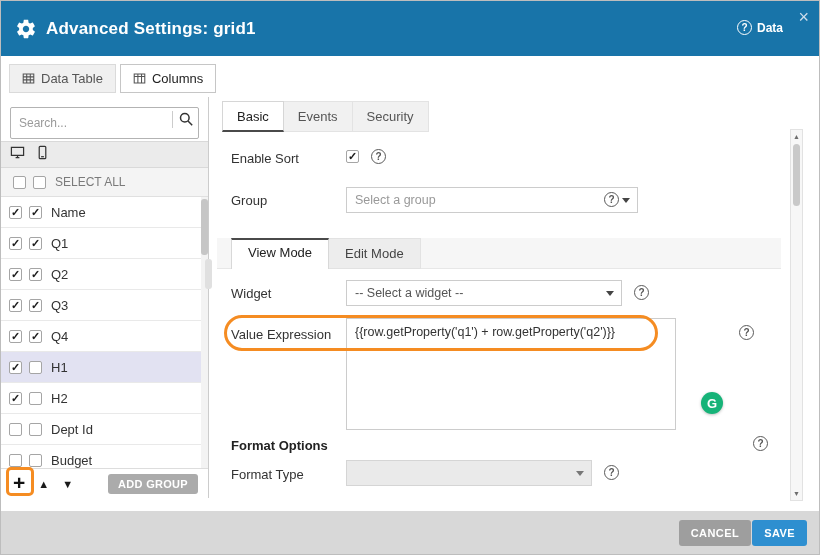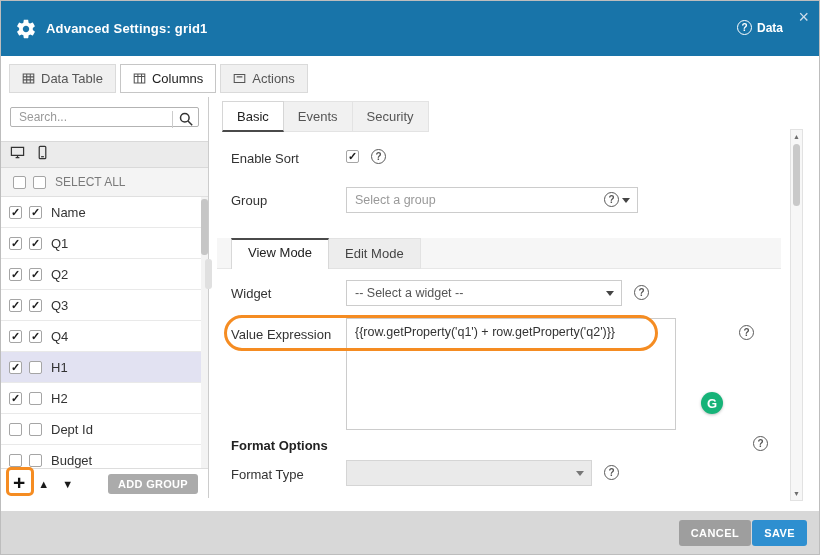--- a/index.html
+++ b/index.html
@@ -7,36 +7,36 @@
   #app {
     position:relative; width:820px; height:555px; overflow:hidden;
     font-family:"Liberation Sans", sans-serif; background:#fff;
     border:1px solid #bdbdbd;
   }
 
   
   .hdr { position:absolute; top:0; left:0; right:0; height:55px; background:#1874a9; display:flex; align-items:center; }
   .gear { margin-left:14px; width:22px; height:22px; }
   .gear svg { width:22px; height:22px; fill:#fff; }
-  .hdr h1 { margin:0 4px 0 9px; font-size:13px; font-weight:bold; color:#fff; letter-spacing:.2px; }
+  .hdr h1 { margin:0 4px 0 9px; font-size:17px; font-weight:bold; color:#fff; letter-spacing:.2px; }
   .help-group { position:absolute; right:36px; top:19px; display:flex; align-items:center; gap:5px; color:#fff; font-size:12px; font-weight:bold; cursor:pointer; }
   .help-circle { display:inline-flex; align-items:center; justify-content:center; width:15px; height:15px; border:1px solid #5a5a5a; border-radius:50%; font-size:10px; font-weight:bold; color:#555; }
   .hc-white { border-color:#fff; color:#fff; }
   .close-x { position:absolute; right:10px; top:7px; font-size:18px; color:#cddceb; cursor:pointer; line-height:1; }
 
   
   .main-tabs { position:absolute; top:63px; left:8px; display:flex; gap:4px; }
   .mtab { display:flex; align-items:center; gap:6px; padding:6px 12px; background:#f0f0f0; border:1px solid #dadada; font-size:13px; color:#555; cursor:pointer; }
   .mtab.active { background:#fff; border-color:#c6c6c6; color:#222; }
   .mtab svg { width:13px; height:13px; stroke:#555; fill:none; stroke-width:1.3; }
 
   
   .left-panel { position:absolute; left:0; top:96px; width:208px; height:401px; border-right:1px solid #ccc; display:flex; flex-direction:column; background:#fff; }
   .search-wrap { position:relative; padding:10px 9px 9px 9px; height:44px; }
-  .search-input { width:100%; height:20px; border:1px solid #b3b3b3; border-radius:2px; padding:0 36px 0 8px; font-size:12px; font-family:inherit; color:#444; outline:none; }
+  .search-input { width:100%; height:32px; border:1px solid #b3b3b3; border-radius:2px; padding:0 36px 0 8px; font-size:12px; font-family:inherit; color:#444; outline:none; }
   .search-input::placeholder { color:#9a9a9a; }
   .search-sep { position:absolute; right:35px; top:14px; width:1px; height:17px; background:#ccc; }
   .search-icon { position:absolute; right:14px; top:14px; width:16px; height:16px; cursor:pointer; }
   .search-icon svg { width:16px; height:16px; stroke:#333; fill:none; stroke-width:1.5; }
   .device-row { height:27px; background:#ebebeb; border-top:1px solid #d9d9d9; border-bottom:1px solid #d9d9d9; display:flex; align-items:center; gap:10px; padding-left:9px; }
   .device-row svg { width:15px; height:15px; stroke:#333; fill:none; stroke-width:1.3; cursor:pointer; }
   .select-all-row { height:29px; background:#f4f4f4; border-bottom:1px solid #e0e0e0; display:flex; align-items:center; gap:7px; padding-left:12px; }
   .sa-label { font-size:12px; color:#7a7a7a; margin-left:2px; }
   .checkbox { width:13px; height:13px; min-width:13px; border:1px solid #a5a5a5; border-radius:2px; background:#fff; display:inline-flex; align-items:center; justify-content:center; font-size:11px; line-height:1; font-weight:bold; color:#1c1c1c; cursor:pointer; }
   .column-list { position:relative; flex:1; overflow:hidden; }
@@ -128,26 +128,20 @@
           <path d="M1.5 2.5h13v11h-13z M1.5 6h13 M1.5 9.7h13 M5.8 2.5v11 M10.2 2.5v11"></path>
         </svg>
       <span>Data Table</span>
     </div>
     <div class="mtab active">
       <svg viewBox="0 0 16 16">
           <path d="M1.5 2.5h13v11h-13z M6 2.5v11 M10.5 2.5v11 M1.5 5.5h13"></path>
         </svg>
       <span>Columns</span>
     </div>
-    <div class="mtab">
-      <svg viewBox="0 0 16 16">
-          <path d="M1.5 3h13v10h-13z M4.5 6h7"></path>
-        </svg>
-      <span>Actions</span>
-    </div>
   </div>
 
   <div class="left-panel">
     <div class="search-wrap">
       <input class="search-input" placeholder="Search..." style="">
       <span class="search-sep"></span>
       <span class="search-icon">
         <svg viewBox="0 0 16 16">
             <circle cx="6.8" cy="6.8" r="4.3"></circle>
             <path d="M10 10l4.2 4.2"></path>

